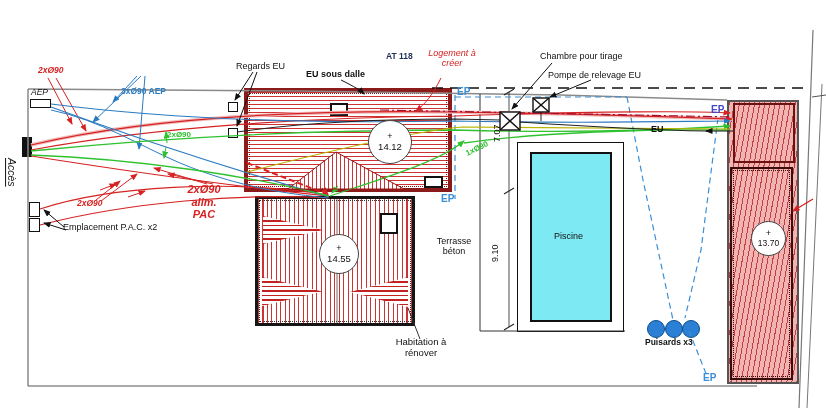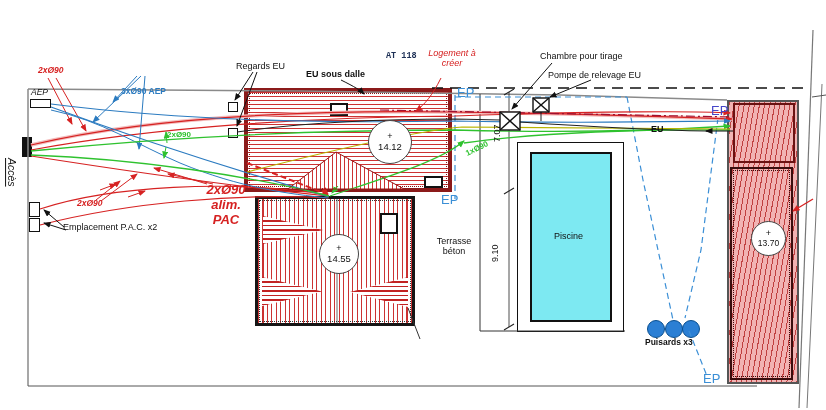--- a/index.html
+++ b/index.html
@@ -3,22 +3,22 @@
 <meta charset="utf-8">
 <style>
   html,body{margin:0;padding:0;background:#fff;}
   #plan{position:relative;width:826px;height:410px;background:#fff;overflow:hidden;
         font-family:"Liberation Sans",sans-serif;}
   .lbl{position:absolute;font-size:9px;color:#111;white-space:nowrap;line-height:1.15;}
   .b{font-weight:bold;}
   .red{color:#d62222;font-style:italic;}
   .blue{color:#2b7bc0;margin-top:23px;}
   .green{color:#2fc22f;}
-  .navy{color:#1c2f55;font-family:Liberation Mono, monospace;}
-  .epb{color:#3b8fd6;font-weight:normal;font-size:13px;}
+  .navy{color:#1c2f55;}
+  .epb{color:#3b8fd6;font-weight:bold;font-size:10px;}
   .wrap{white-space:normal;text-align:center;}
   .vtext{writing-mode:vertical-rl;}
   .rotm90{transform:rotate(-90deg);transform-origin:center;}
   
   .bld{position:absolute;box-sizing:border-box;}
   #bld-top{left:244px;top:88px;width:208px;height:104px;border:4px solid #8b1a1a;
     background:repeating-linear-gradient(180deg,#cc3333 0 1px,#ffffff 1px 4px);
     outline:1px dotted #8b1a1a;outline-offset:-6px;}
   #bld-mid{left:255px;top:196px;width:160px;height:130px;border:3px solid #151515;
     background:repeating-linear-gradient(90deg,#cc3333 0 1px,#ffffff 1px 4.5px);
@@ -226,26 +226,27 @@
   <div class="lbl" style="left:236px;top:61px;">Regards EU</div>
   <div class="lbl b" style="left:306px;top:69px;">EU sous dalle</div>
   <div class="lbl navy b" style="left:386px;top:52px;font-size:8.5px;">AT 118</div>
   <div class="lbl red wrap" style="left:426px;top:48px;width:52px;">Logement à créer</div>
   <div class="lbl" style="left:540px;top:51px;">Chambre pour tirage</div>
   <div class="lbl" style="left:548px;top:70px;">Pompe de relevage EU</div>
   <div class="lbl" style="left:31px;top:88px;font-size:8.5px;font-style:italic;">AEP</div>
   <div class="lbl vtext" style="left:6px;top:158px;font-size:10.5px;font-style:italic;text-decoration:underline;">Accès</div>
   <div class="lbl green b" style="left:167px;top:130px;font-size:8px;">2xØ90</div>
   <div class="lbl red b" style="left:77px;top:199px;font-size:8.5px;">2xØ90</div>
-  <div class="lbl red b wrap" style="left:202px;top:183px;width:48px;font-size:13px;">2xØ90 alim. PAC</div>
+  <div class="lbl red b wrap" style="left:180px;top:183px;width:48px;font-size:11px;">2xØ90 alim. PAC</div>
   <div class="lbl" style="left:63px;top:222px;">Emplacement P.A.C. x2</div>
   <div class="lbl rotm90" style="left:488px;top:128px;">7.07</div>
   <div class="lbl rotm90" style="left:486px;top:248px;">9.10</div>
   <div class="lbl" style="left:554px;top:231px;">Piscine</div>
   <div class="lbl wrap" style="left:432px;top:236px;width:44px;">Terrasse béton</div>
+  <div class="lbl wrap" style="left:388px;top:337px;width:66px;font-size:9.5px;">Habitation à rénover</div>
   <div class="lbl" style="left:645px;top:338px;font-size:8.5px;font-weight:bold;">Puisards x3</div>
   <div class="lbl green b" style="left:465px;top:144px;font-size:8px;transform:rotate(-26deg);">1xØ90</div>
   <div class="lbl b" style="left:651px;top:124px;">EU</div>
   <div class="lbl epb" style="left:457px;top:86px;">EP</div>
   <div class="lbl epb" style="left:441px;top:193px;">EP</div>
   <div class="lbl epb" style="left:711px;top:104px;color:#4646c8;">EP</div>
   <div class="lbl epb" style="left:703px;top:372px;">EP</div>
 
 </div>
 

